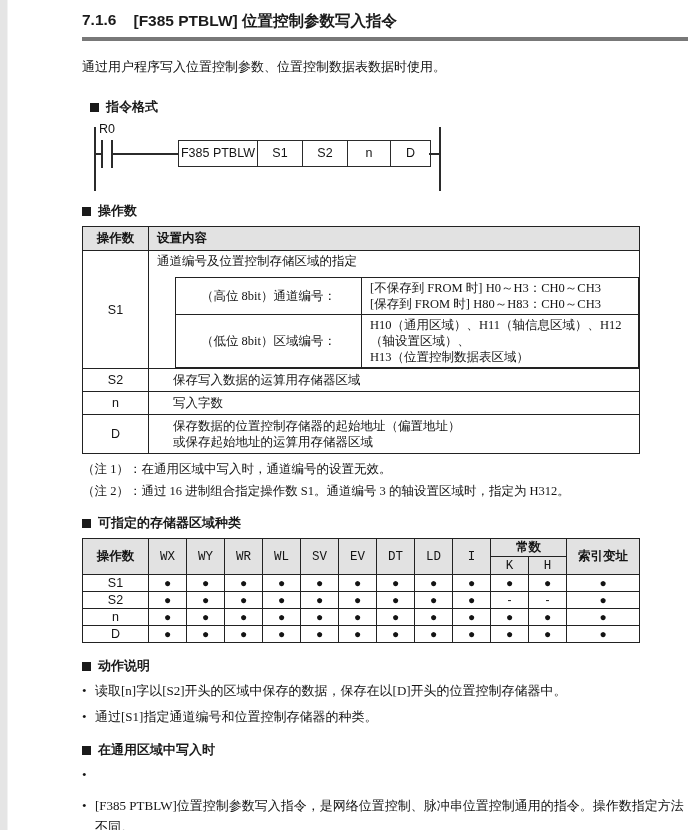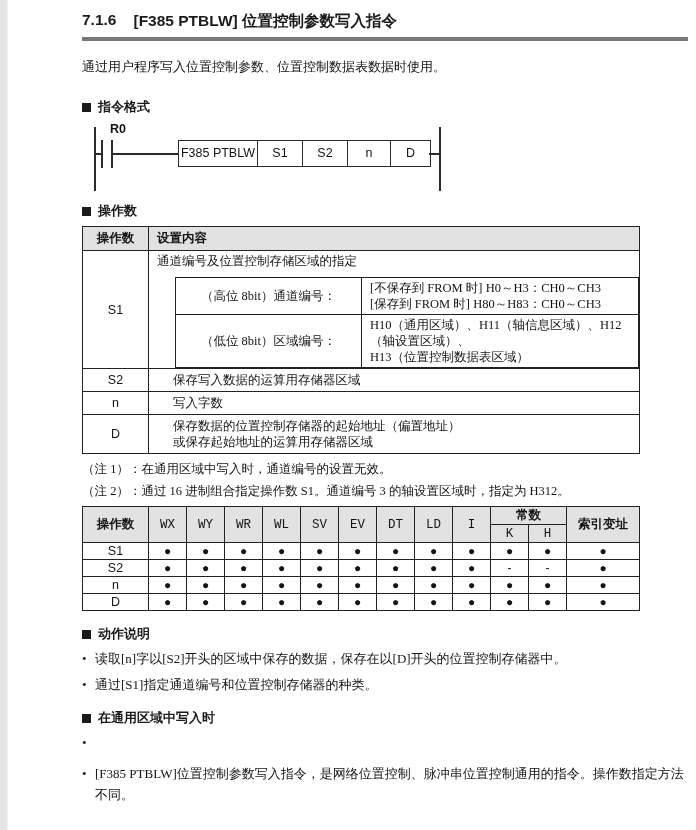--- a/index.html
+++ b/index.html
@@ -66,21 +66,21 @@
   .mem-table { table-layout:fixed; text-align:center;
                font-family:"Liberation Sans", sans-serif; }
   .mem-table th { height:18px; font-weight:normal; }
   .mem-table th.cn { font-weight:bold; }
   .mem-table td { height:17px; font-size:12px; line-height:1; }
   .mem-table td.rname { font-size:12.5px; }
 
   
   .bullet { display:flex; font-size:13px; line-height:21px; }
   .bullet .mark { width:13px; flex:none; } .mt5 { margin-top:5px; }
-  .mt10 { margin-top:10px; } .mt14 { margin-top:14px; } .mt22 { margin-top:22px; }
+  .mt10 { margin-top:10px; } .mt14 { margin-top:14px; } .mt22 { margin-top:22px;margin-left:8px; }
 </style>
 </head>
 <body>
 
 <div class="page-edge"></div>
 
 <div class="content">
 
   <div class="title-row">
     <span>7.1.6</span>
@@ -90,21 +90,21 @@
 
   <p class="intro">通过用户程序写入位置控制参数、位置控制数据表数据时使用。</p>
 
   <div class="sec-head mt22">
     <span class="sq"></span>
     <span>指令格式</span>
   </div>
 
   <div class="ladder">
     <div class="vl" style="left:12px; top:6px; height:64px;"></div>
-    <div class="contact-label" style="left:28px; top:1px;font-weight:bold;">R0</div>
+    <div class="contact-label" style="left:17px; top:1px;">R0</div>
     <div class="hl" style="left:12px; top:32px; width:7px;"></div>
     <div class="vl" style="left:19px; top:19px; height:28px;"></div>
     <div class="vl" style="left:29px; top:19px; height:28px;"></div>
     <div class="hl" style="left:31px; top:32px; width:65px;"></div>
     <div class="ibox" style="left:96px; top:19px;">
       <span style="width:78px;">F385 PTBLW</span>
       <span style="width:45px;">S1</span>
       <span style="width:45px;">S2</span>
       <span style="width:43px;">n</span>
       <span style="width:40px;">D</span>
@@ -162,20 +162,24 @@
         <div>保存数据的位置控制存储器的起始地址（偏置地址）</div>
         <div>或保存起始地址的运算用存储器区域</div>
       </td>
     </tr>
   </tbody>
     </table>
 
   <p class="note">（注 1）：在通用区域中写入时，通道编号的设置无效。</p>
   <p class="note mt5">（注 2）：通过 16 进制组合指定操作数 S1。通道编号 3 的轴设置区域时，指定为 H312。</p>
 
+  <div class="sec-head mt14">
+    <span class="sq"></span>
+    <span>可指定的存储器区域种类</span>
+  </div>
 
   <table class="mem-table">
     <colgroup>
       <col style="width:66px;">
       <col style="width:38px;">
         <col style="width:38px;">
         <col style="width:38px;">
       <col style="width:38px;">
         <col style="width:38px;">
         <col style="width:38px;">

